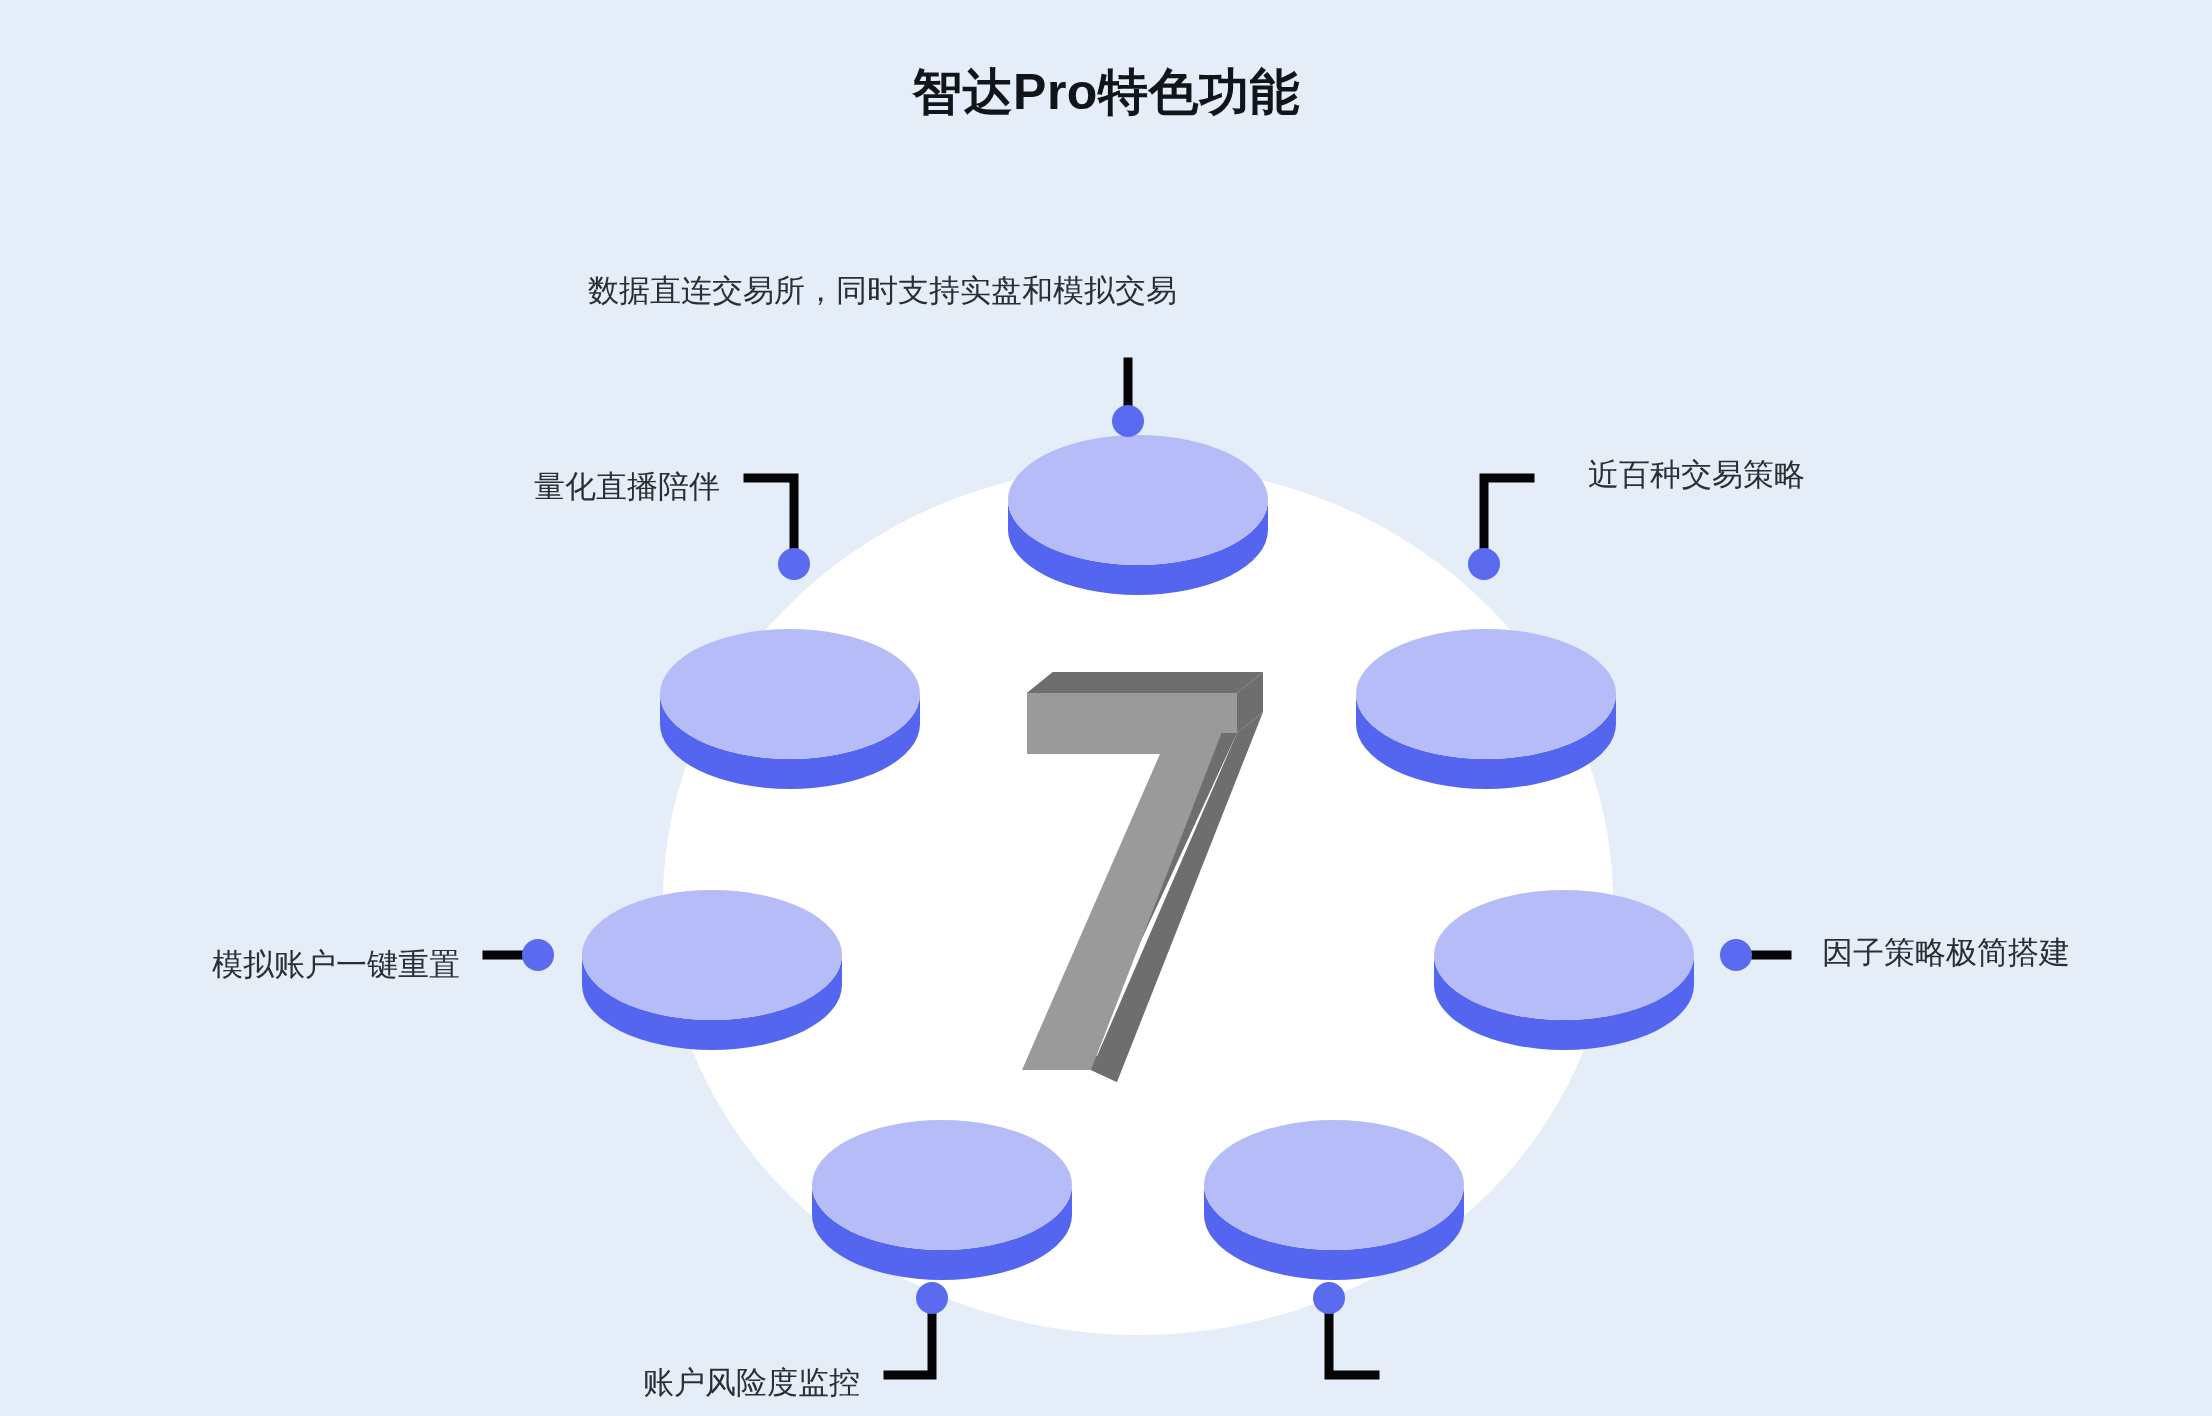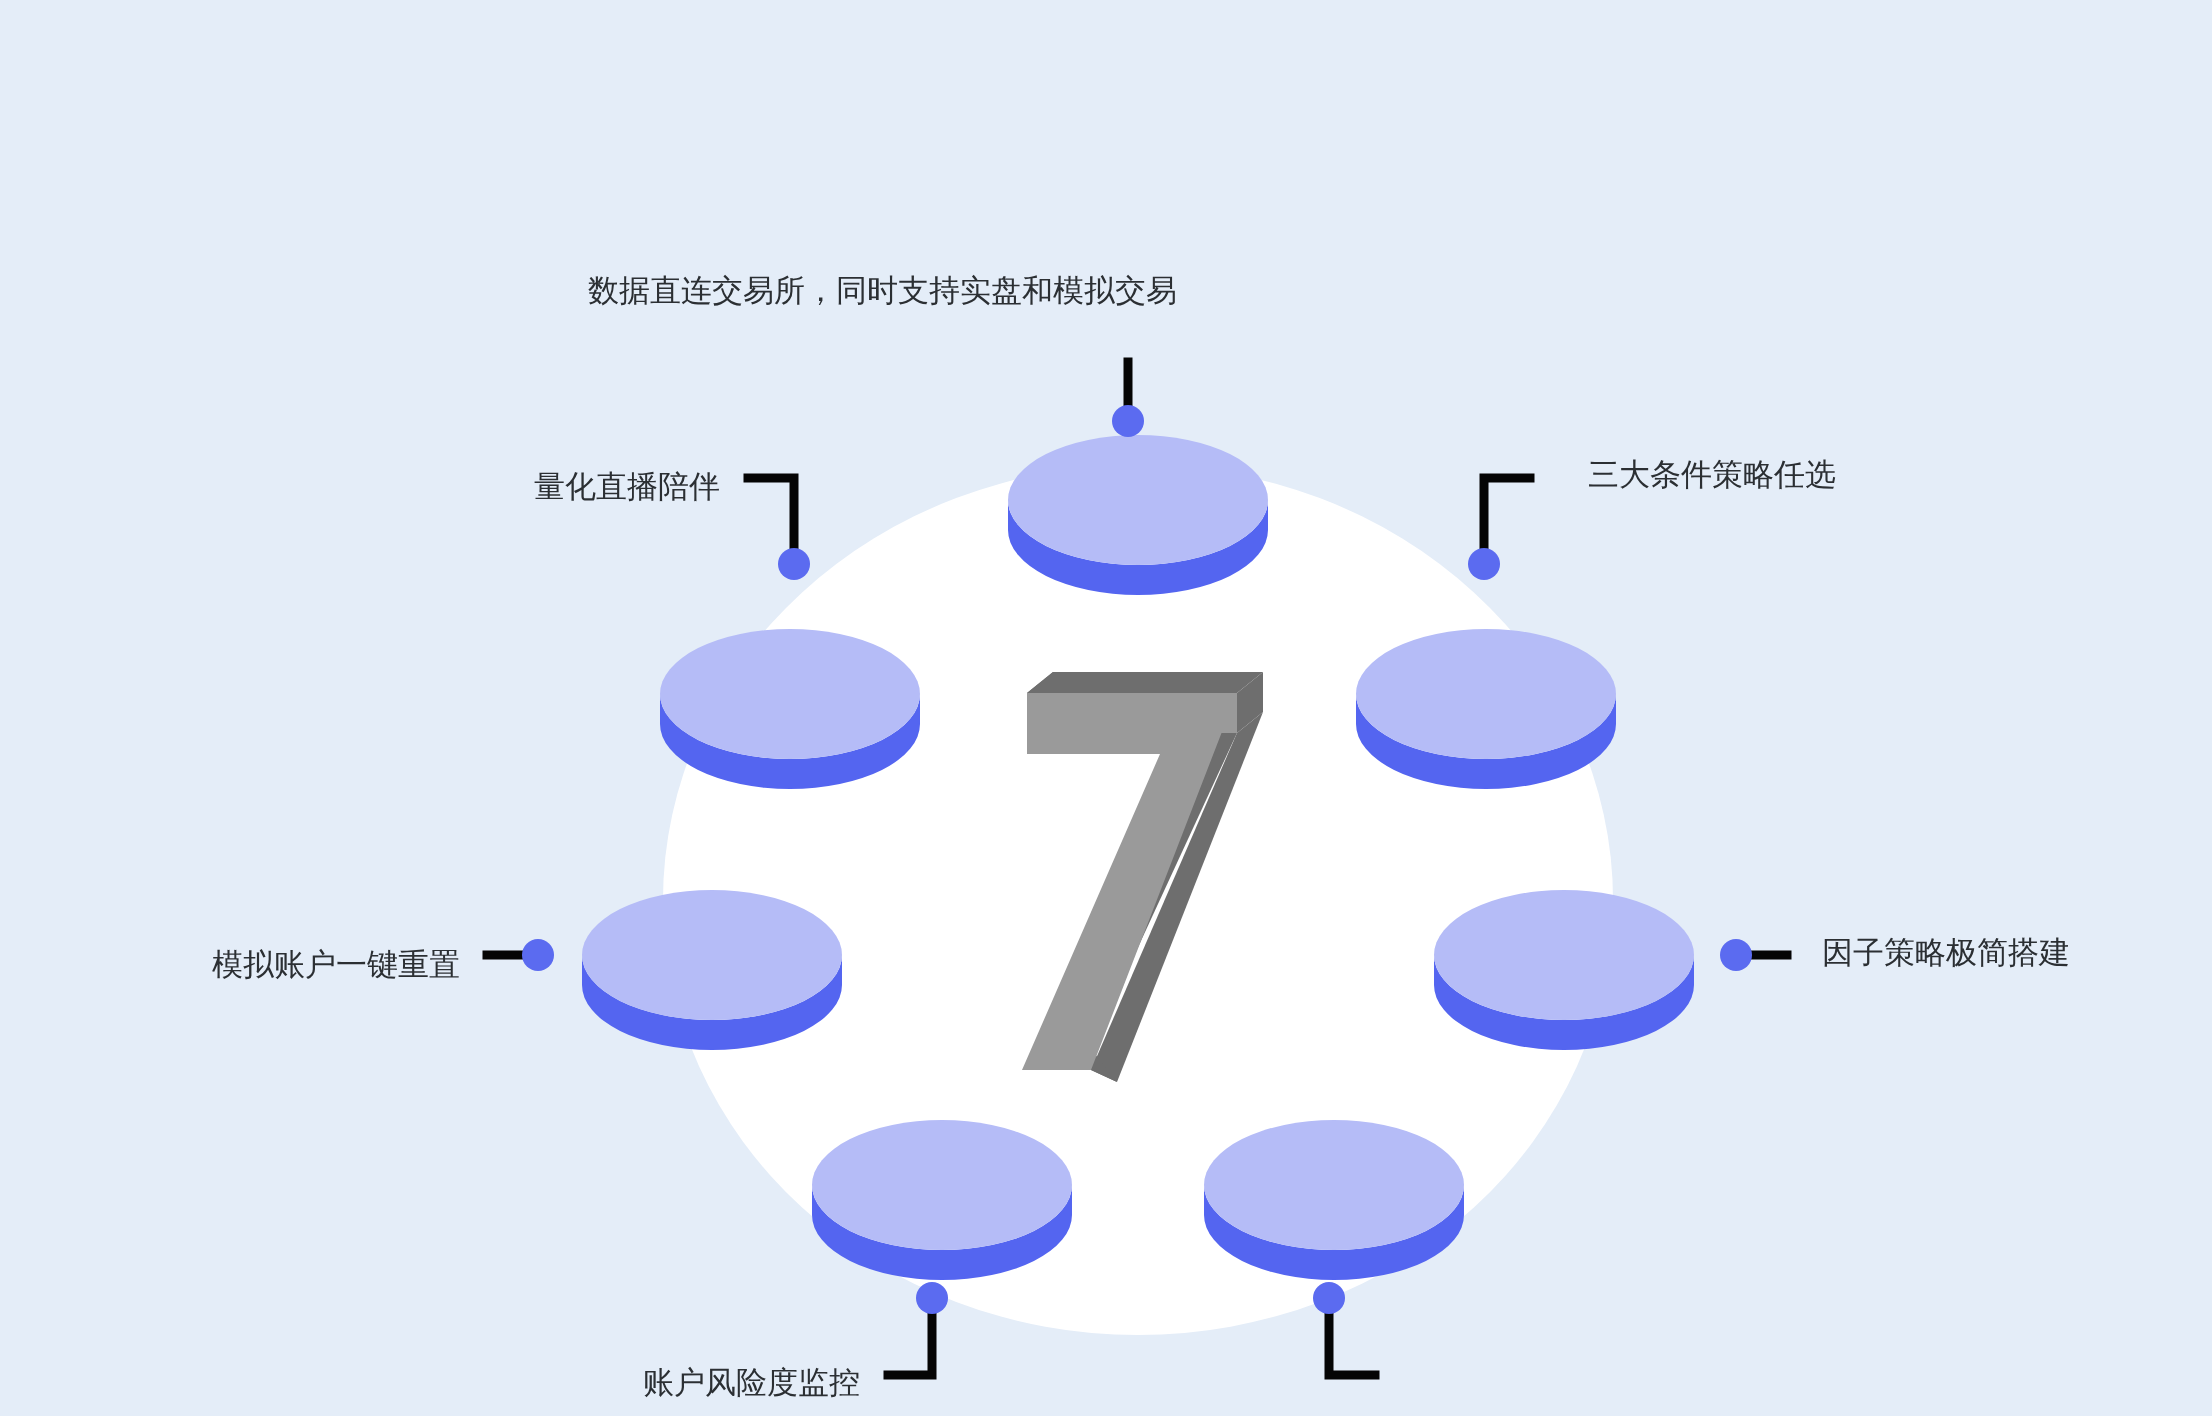--- a/index.html
+++ b/index.html
@@ -56,20 +56,21 @@
   }
   .callout-label.align-right { text-align: right; margin-top: 12px; }
   .callout-label.align-left  { text-align: left; }
   .callout-label.align-center{ text-align: left; }
 </style>
 </head>
 <body>
 
 <div id="infographic-root">
 
+  <div class="page-title">智达Pro特色功能</div>
 
   <svg id="stage" viewBox="0 0 2212 1416" xmlns="http://www.w3.org/2000/svg">
 
     <ellipse cx="1138" cy="900" rx="475" ry="435" fill="#ffffff"></ellipse>
 
     <g>
 
       <polygon fill="#6e6e6e" points="1027,693 1053,672 1263,672 1237,693"></polygon>
       <polygon fill="#6e6e6e" points="1027,693 1027,754 1053,733 1053,672"></polygon>
       <polygon fill="#6e6e6e" points="1237,693 1263,672 1263,712 1237,733"></polygon>
@@ -143,21 +144,21 @@
       <circle cx="1736" cy="955" r="16"></circle>
       <circle cx="932" cy="1298" r="16"></circle>
       <circle cx="1329" cy="1298" r="16"></circle>
     </g>
   </svg>
 
   <div class="callout-label align-center" style="left: 588px; top: 272px; width: 1080px;">数据直连交易所，同时支持实盘和模拟交易</div>
 
   <div class="callout-label align-right" style="left: 200px; top: 456px; width: 520px;">量化直播陪伴</div>
 
-  <div class="callout-label align-left" style="left: 1588px; top: 456px; width: 520px;">三大条件策略任选</div>
+  <div class="callout-label align-left" style="left: 1588px; top: 456px; width: 520px;">近百种交易策略</div>
 
   <div class="callout-label align-right" style="left: -40px; top: 934px; width: 500px;">模拟账户一键重置</div>
 
   <div class="callout-label align-left" style="left: 1822px; top: 934px; width: 500px;">因子策略极简搭建</div>
 
   <div class="callout-label align-right" style="left: 340px; top: 1352px; width: 520px;">账户风险度监控</div>
 
 
 </div>
 

